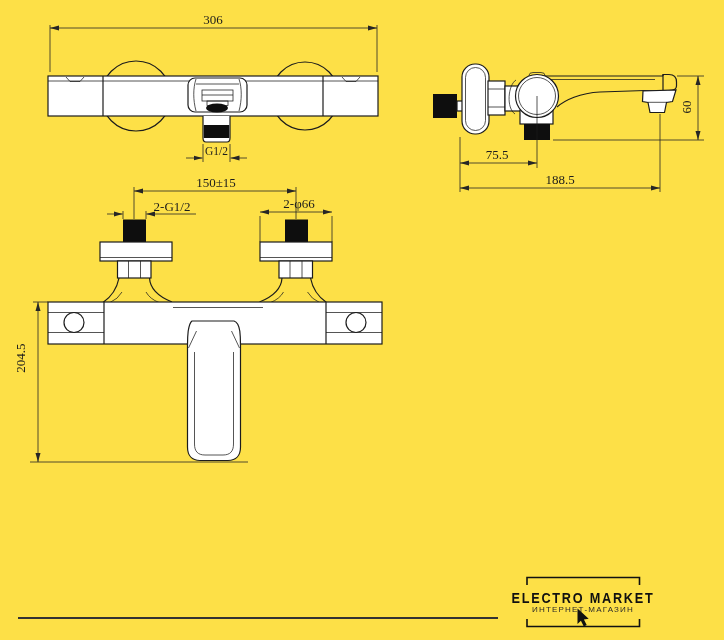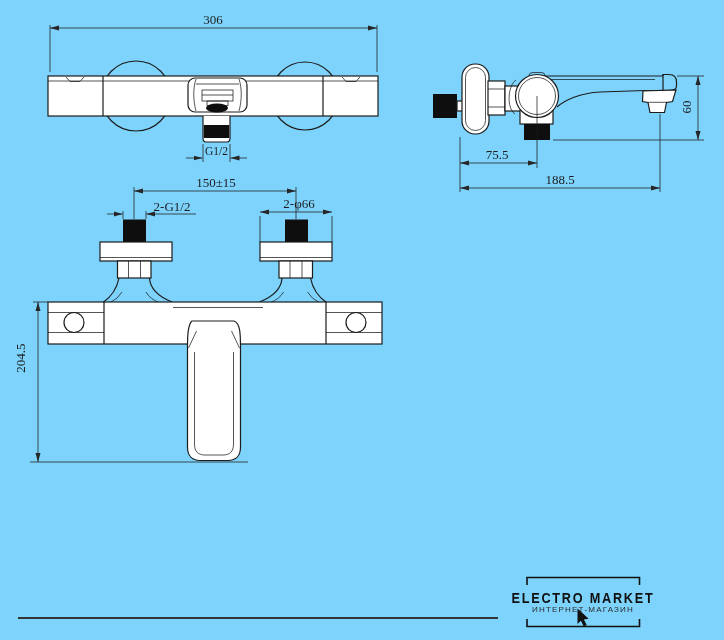--- a/index.html
+++ b/index.html
@@ -1,16 +1,16 @@
 <!DOCTYPE html>
 <html><head>
 <meta charset="utf-8">
 <style>
   html,body{margin:0;padding:0;background:#ffffff;}
-  .page{position:relative;width:724px;height:640px;background:#7dd3fc;overflow:hidden;
+  .page{position:relative;width:724px;height:640px;background:#fde047;overflow:hidden;
         font-family:"Liberation Serif", serif;}
   svg{display:block;}
   text.dim{font-family:"Liberation Serif", serif;font-size:13px;fill:#1c1c1c;}
   text.dim-small{font-family:"Liberation Serif", serif;font-size:11.5px;fill:#1c1c1c;}
   text.brand{font-family:"Liberation Sans", sans-serif;font-size:14.5px;font-weight:700;
              fill:#101010;letter-spacing:2px;}
   text.brand-sub{font-family:"Liberation Sans", sans-serif;font-size:7px;fill:#2a2a2a;letter-spacing:1px;}
   .ln{stroke:#1c1c1c;stroke-width:1.2;fill:none;}
   .lnw{stroke:#1c1c1c;stroke-width:1.2;fill:#ffffff;}
   .thin{stroke:#1c1c1c;stroke-width:0.75;fill:none;}

